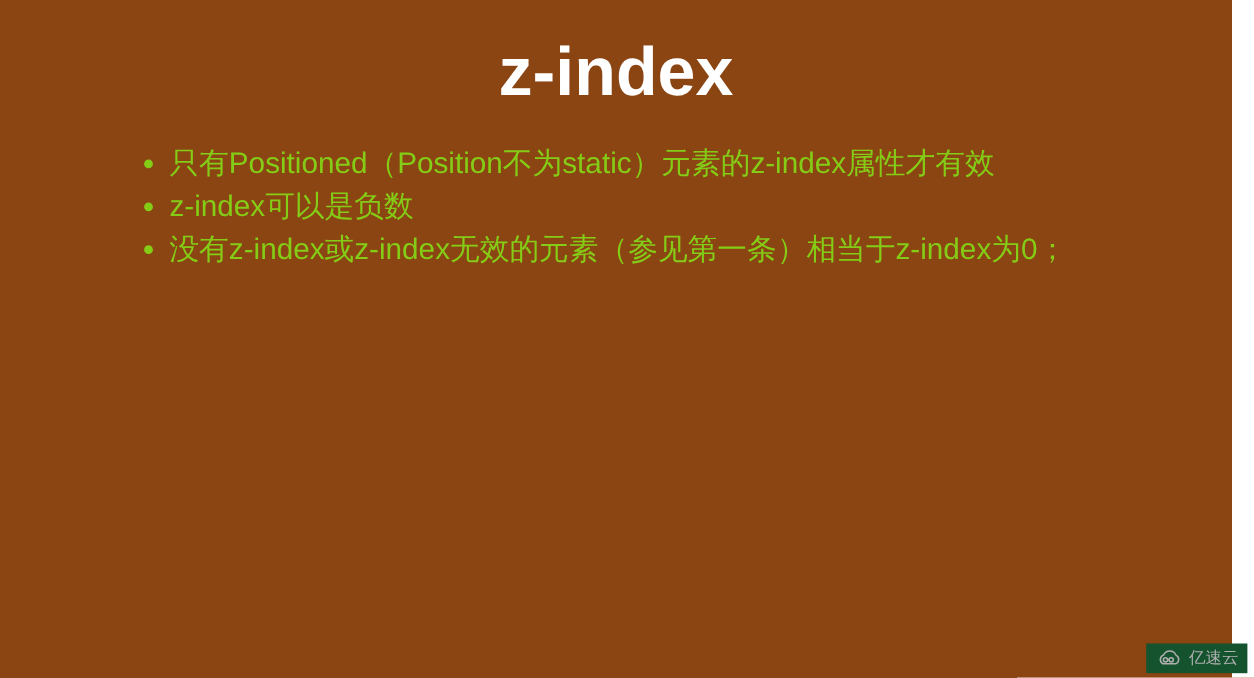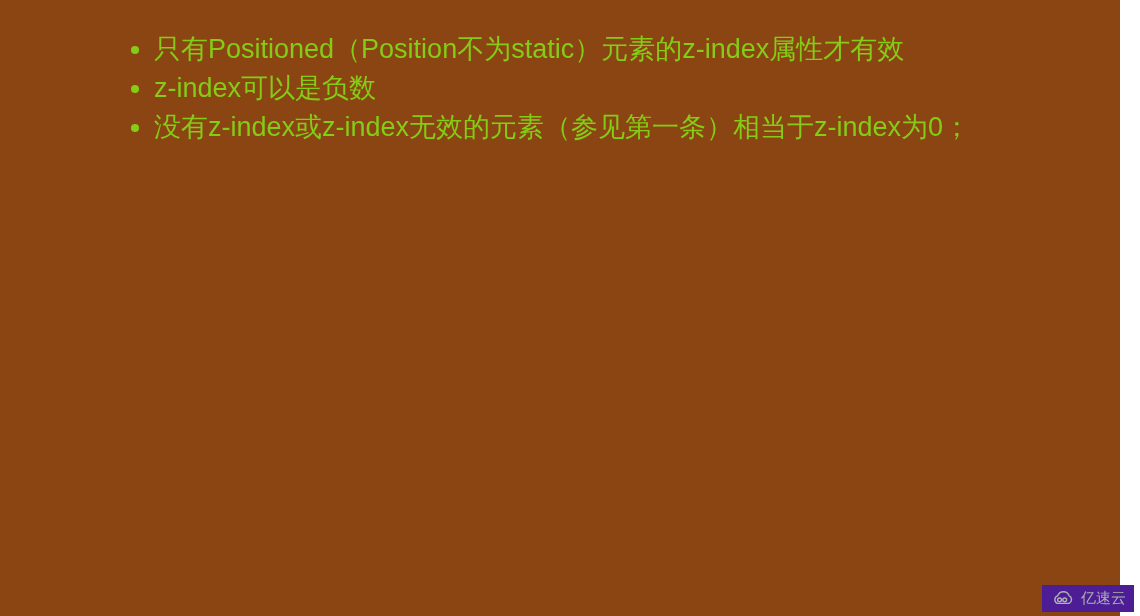--- a/index.html
+++ b/index.html
@@ -52,37 +52,38 @@
     }
     .watermark {
       position: absolute;
       right: 6px;
       bottom: 4px;
       display: flex;
       align-items: center;
       gap: 5px;
       color: #b0b0b0;
       font-size: 15px;
-      background: #4c1d95;
+      background: #14532d;
       padding: 4px 8px;
     }
     .watermark-icon {
       width: 26px;
       height: 18px;
       position: relative;
     }
     .watermark-icon svg {
       width: 100%;
       height: 100%;
     }
   </style>
 </head>
 <body>
 
 <div class="slide">
+  <h1 class="slide-title">z-index</h1>
   <ul class="bullet-list">
     <li>只有Positioned（Position不为static）元素的z-index属性才有效</li>
     <li>z-index可以是负数</li>
     <li>没有z-index或z-index无效的元素（参见第一条）相当于z-index为0；</li>
   </ul>
 </div>
 
 <div class="right-edge"></div>
 
 <div class="watermark">

